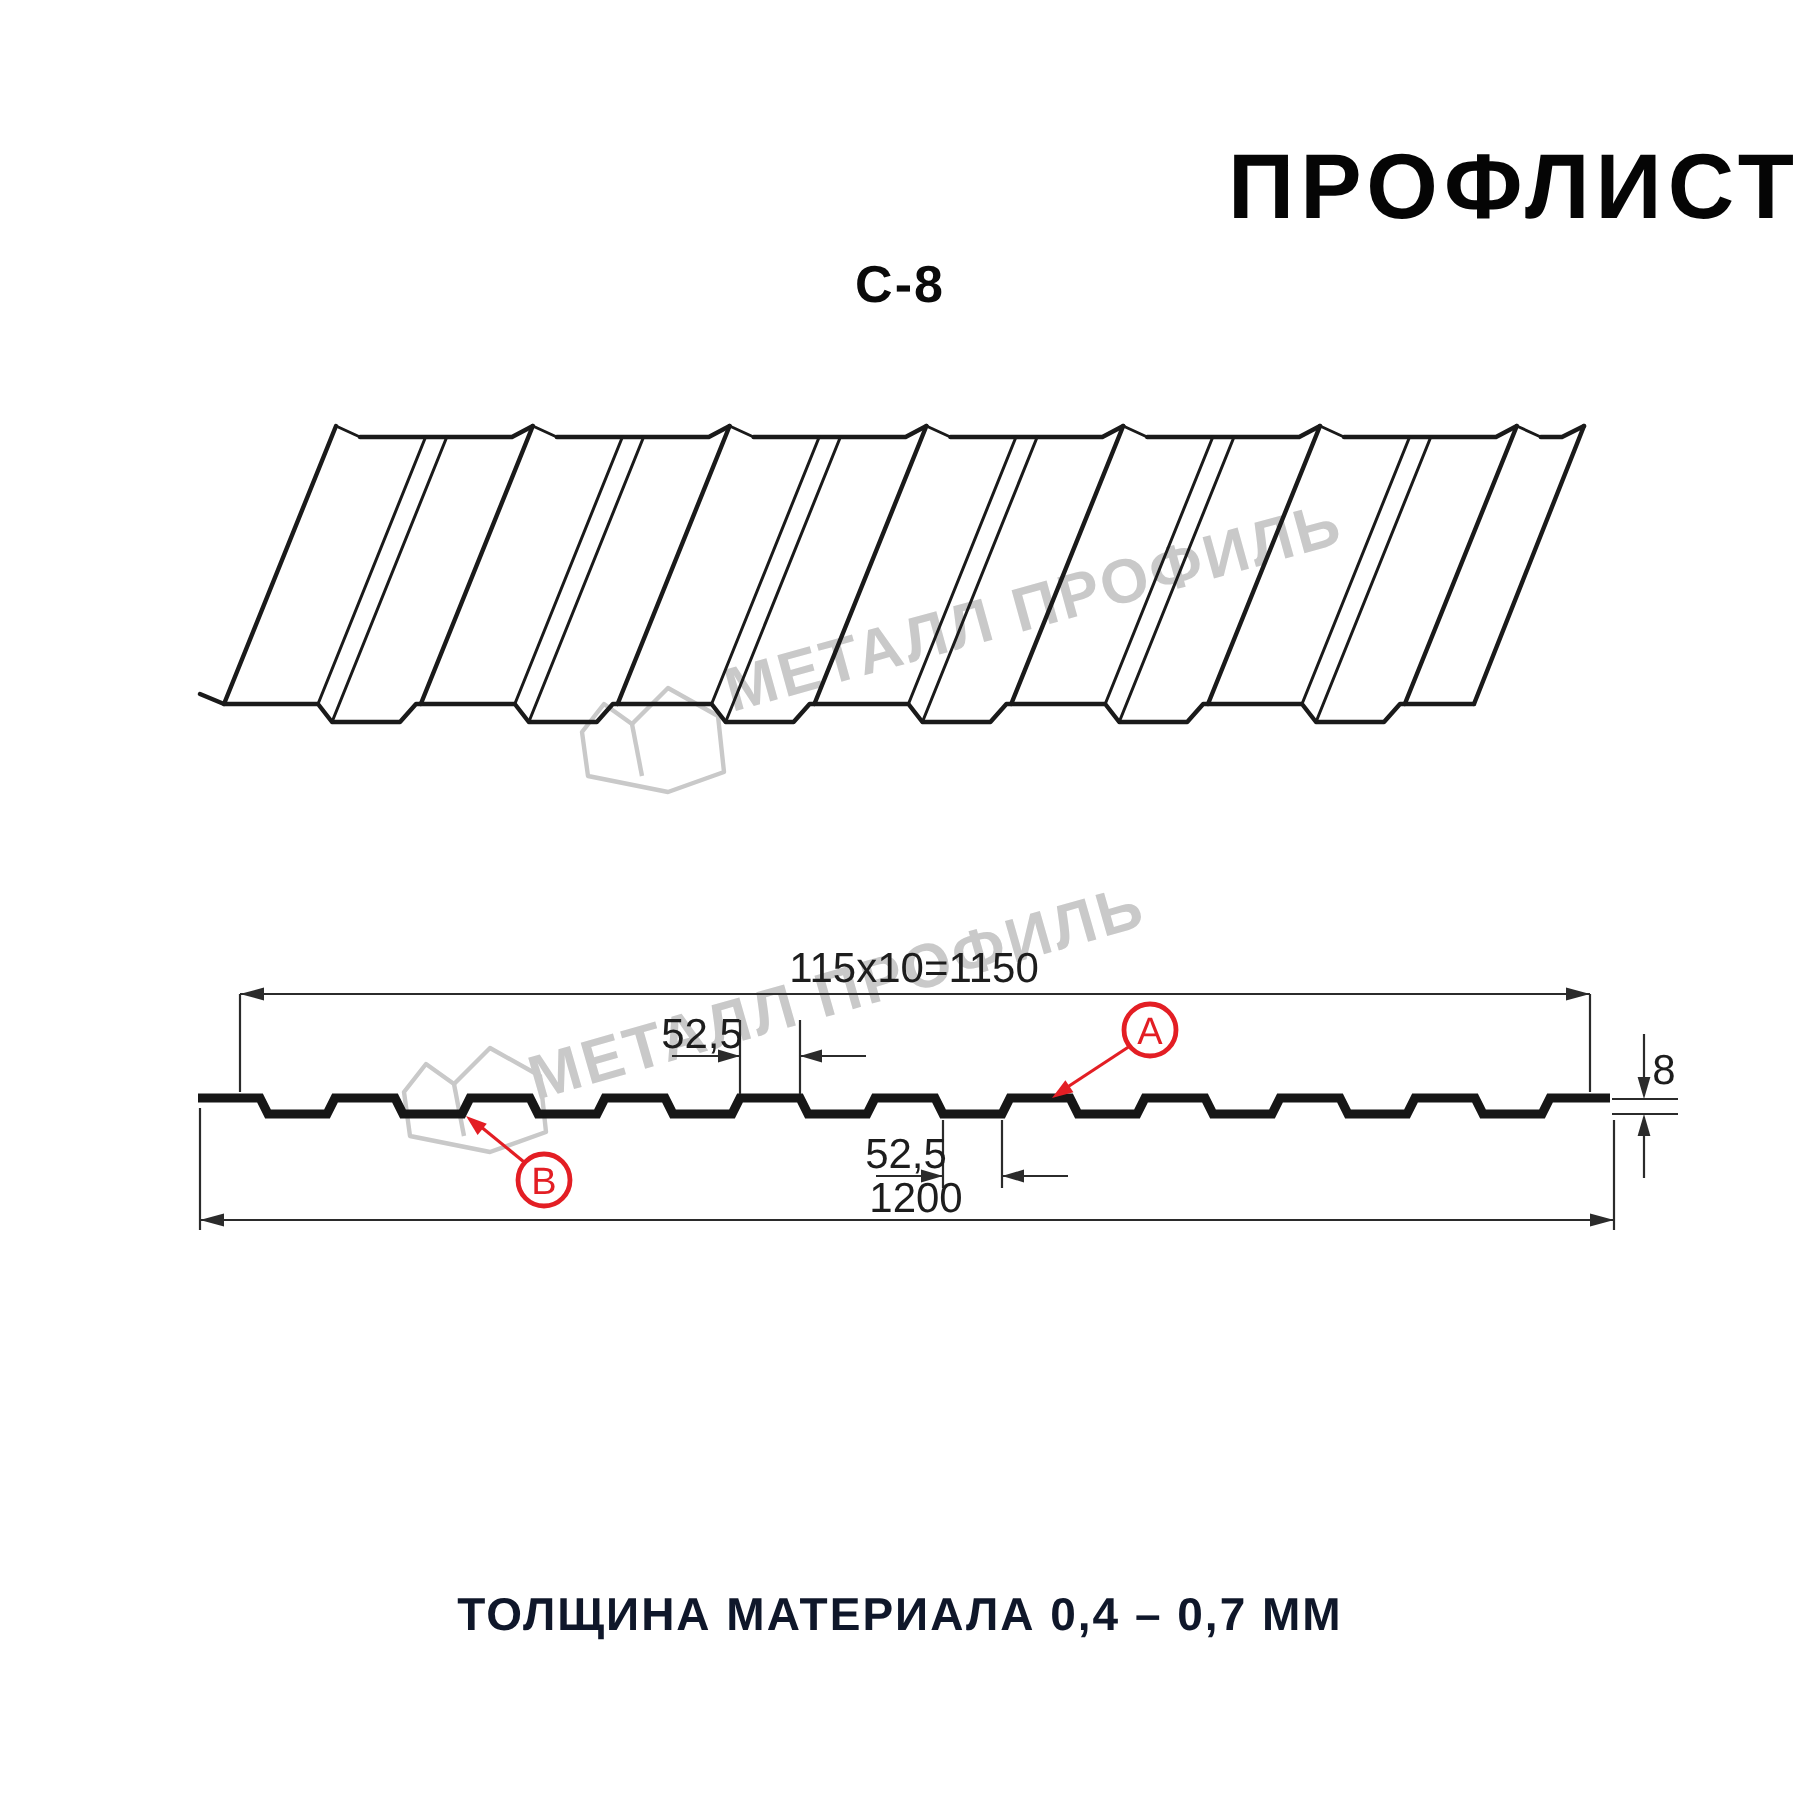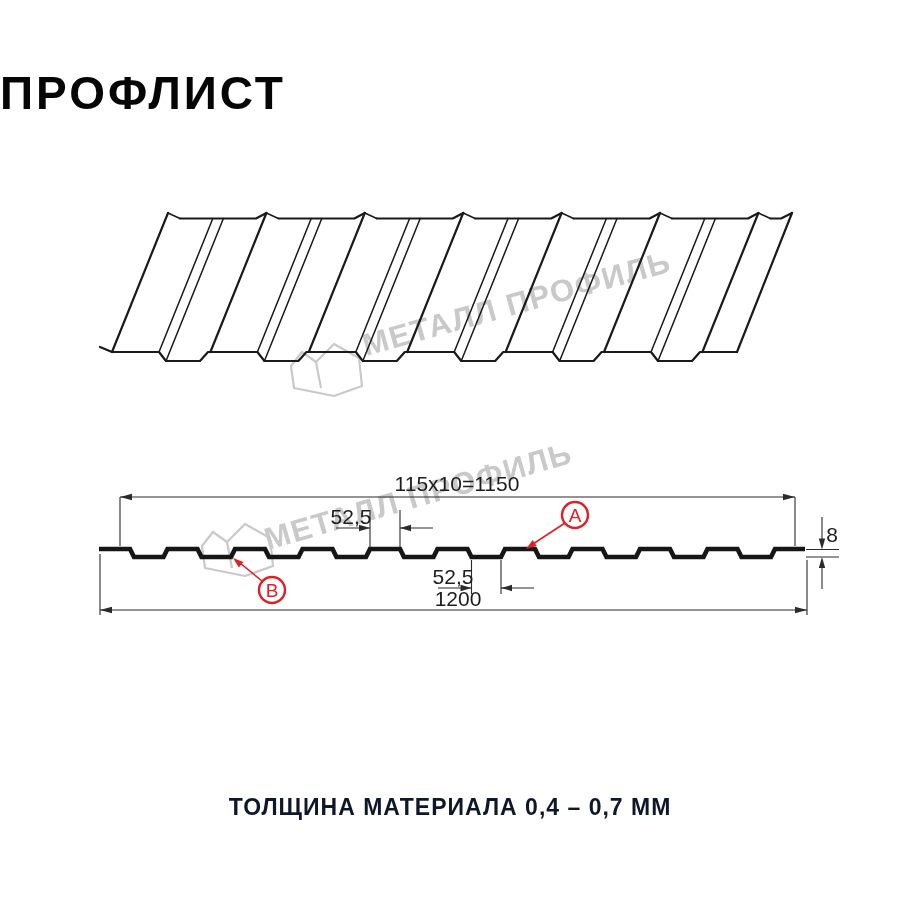--- a/index.html
+++ b/index.html
@@ -1,19 +1,19 @@
 <!DOCTYPE html>
 <html><head>
 <meta charset="utf-8">
 <style>
   html,body{margin:0;padding:0;background:#fff;}
   #page{position:relative;width:900px;height:900px;background:#ffffff;overflow:hidden;
         font-family:"Liberation Sans",sans-serif;}
   #gfx{position:absolute;left:0;top:0;}
-  .page-title{position:absolute;left:0;top:68px;width:900px;text-align:left;
+  .page-title{position:absolute;left:0;top:68px;width:900px;text-align:right;
       font-size:46px;line-height:50px;font-weight:800;letter-spacing:3px;color:#050505;margin:0;}
   .page-subtitle{position:absolute;left:0;top:128px;width:900px;text-align:center;
       font-size:26px;line-height:28px;font-weight:600;letter-spacing:1px;color:#0a0a0a;margin:0;}
   .page-footer{position:absolute;left:0;top:794px;width:900px;text-align:center;
       font-size:23px;font-weight:600;letter-spacing:1px;color:#0f172a;margin:0;}
   .dim-text{font-family:"Liberation Sans",sans-serif;font-size:21px;fill:#1d1d1d;}
   .callout-letter{font-family:"Liberation Sans",sans-serif;font-size:19px;fill:#e31e24;}
   .wm-text{font-family:"Liberation Sans",sans-serif;font-size:31px;font-weight:bold;
       letter-spacing:1.5px;fill:#c9c9c9;}
   .outline{stroke:#1a1a1a;fill:none;stroke-width:2.2;stroke-linejoin:round;stroke-linecap:round;}
@@ -25,20 +25,21 @@
   .red-fill{fill:#e31e24;stroke:none;}
   .red-circle{stroke:#e31e24;fill:none;stroke-width:2.4;}
   .wm-shape{stroke:#c9c9c9;fill:none;stroke-width:2.2;stroke-linejoin:round;}
 </style>
 </head>
 <body>
 
 <div id="page">
 
   <h1 class="page-title">ПРОФЛИСТ</h1>
+  <div class="page-subtitle">С-8</div>
 
   <svg id="gfx" width="900" height="900" viewBox="0 0 900 900">
 
     <g transform="translate(291,344)">
       <polygon class="wm-shape" points="0,22 11,8 25,18 43,0 68,14 71,42 43,52 3,44"></polygon>
       <path class="wm-shape" d="M25,18 L30,44"></path>
     </g>
     <text class="wm-text" transform="translate(366,356) rotate(-15.5)">МЕТАЛЛ ПРОФИЛЬ</text>
 
     <g transform="translate(202,524)">

